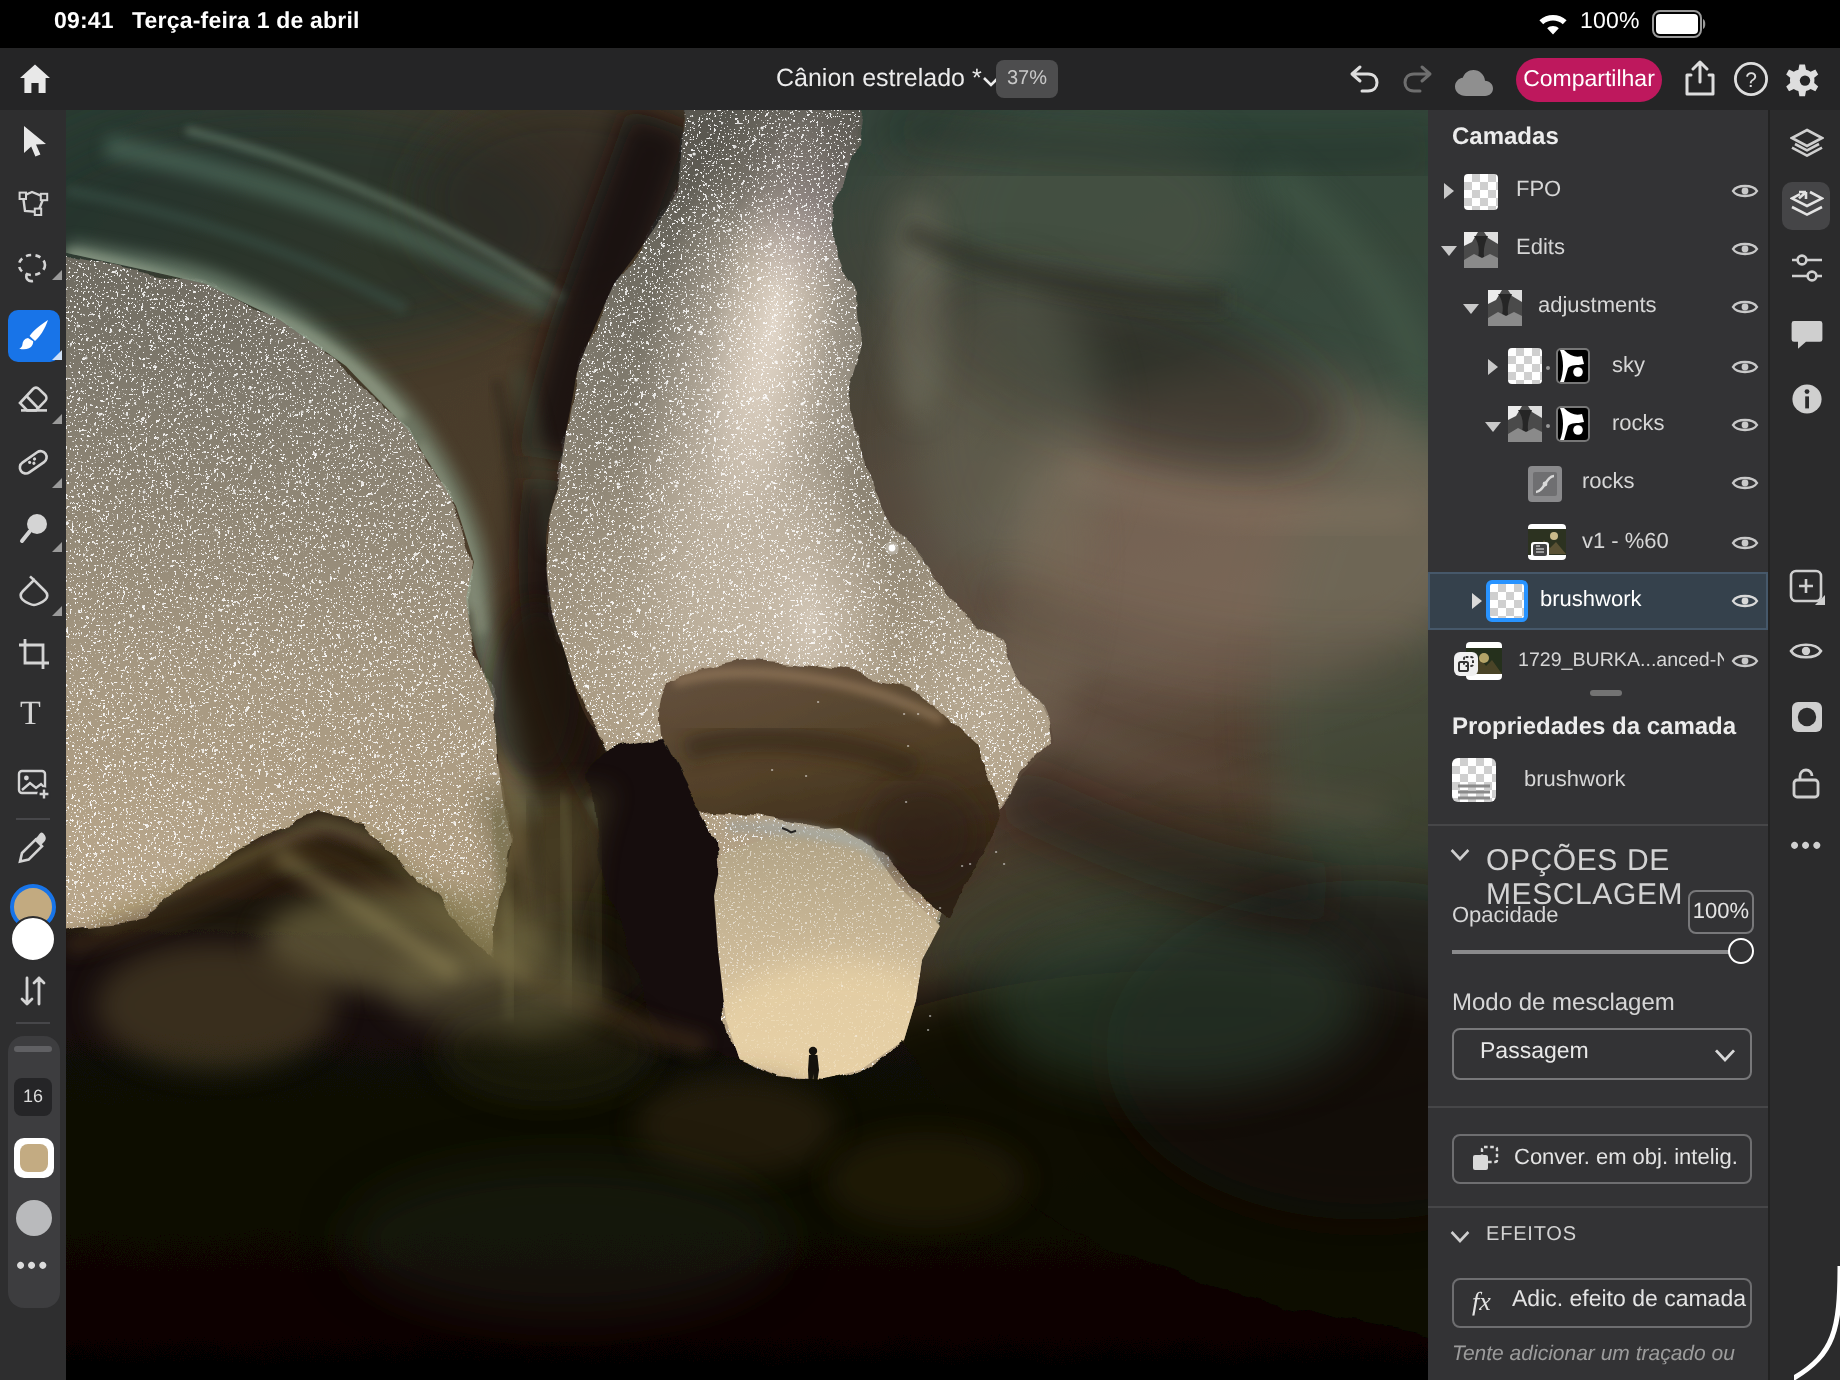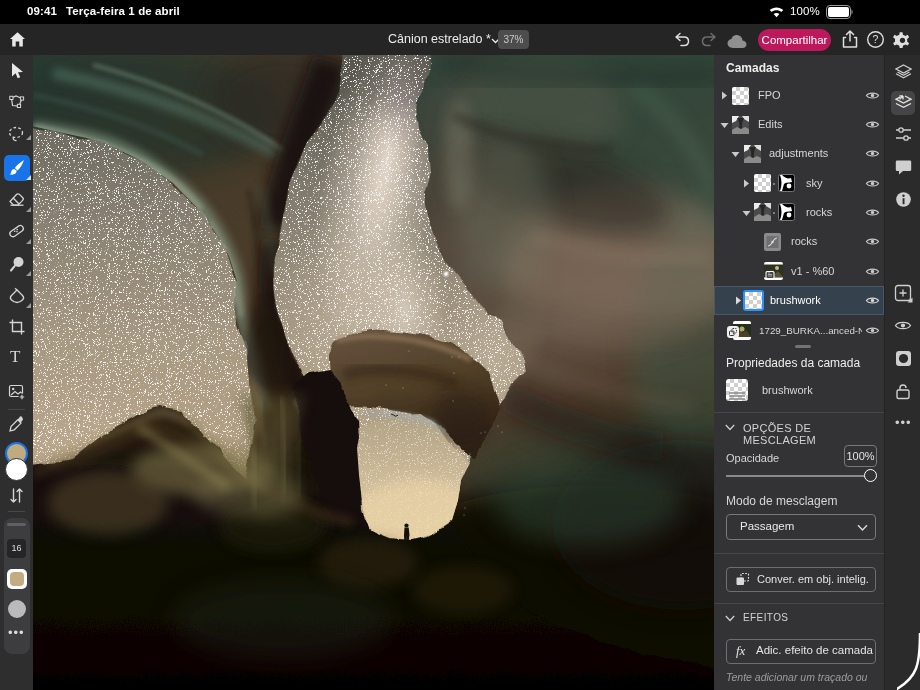--- a/index.html
+++ b/index.html
@@ -503,31 +503,31 @@
         <rect x="5" y="2.5" width="4.5" height="4.5" rx="0.8" fill="none" stroke="#333" stroke-width="1" stroke-dasharray="1.4 1"></rect>
       </svg>
     <div class="rowtxt" style="left:45px;top:9px;font-size:9.8px;width:103px;overflow:hidden">1729_BURKA...anced-NR33</div>
     <svg class="ic eye" style="left:151px;top:9px" width="15" height="11" viewBox="0 0 15 11">
         <path d="M1.5 5.5 C3.5 2.2 11.5 2.2 13.5 5.5 C11.5 8.8 3.5 8.8 1.5 5.5 Z" fill="none" stroke="#c9c9c9" stroke-width="1.2"></path>
         <circle cx="7.5" cy="5.5" r="1.7" fill="#c9c9c9"></circle>
       </svg>
   </div>
 
   <div style="position:absolute;left:81px;top:290px;width:16px;height:3px;background:#737373;border-radius:2px"></div>
-  <div style="position:absolute;left:12px;top:301px;font-size:12px;font-weight:400;color:#ececec">Propriedades da camada</div>
+  <div style="position:absolute;left:12px;top:301px;font-size:12px;font-weight:700;color:#ececec">Propriedades da camada</div>
   <div class="checker" style="position:absolute;left:12px;top:324px;width:22px;height:22px;border-radius:3px"></div>
   <svg class="ic" style="left:12px;top:324px" width="22" height="22">
       <path d="M3 14 h16 M3 17 h16 M3 20 h16" stroke="#8a8a8a" stroke-width="1.6"></path>
     </svg>
   <div class="rowtxt" style="left:48px;top:329px">brushwork</div>
   <div class="sep" style="left:0;top:357px;width:170px"></div>
   <svg class="ic" style="left:11px;top:369px" width="10" height="7">
       <path d="M0.8 1 L5 5.5 L9.2 1" stroke="#cfcfcf" fill="none" stroke-width="1.3"></path>
     </svg>
-  <div style="position:absolute;left:29px;top:367px;font-size:11px;letter-spacing:.3px;color:#d3d3d3">OPÇÕES DE MESCLAGEM</div>
+  <div style="position:absolute;left:29px;top:367px;font-size:15px;letter-spacing:.3px;color:#d3d3d3">OPÇÕES DE MESCLAGEM</div>
   <div style="position:absolute;left:12px;top:397px;font-size:11px;color:#d6d6d6">Opacidade</div>
   <div style="position:absolute;left:130px;top:390px;width:33px;height:22px;border:1px solid #78787a;border-radius:4px;color:#e3e3e3;font-size:11px;text-align:center;line-height:21px">100%</div>
   <div style="position:absolute;left:12px;top:420px;width:145px;height:1.5px;background:#8a8a8c"></div>
   <div style="position:absolute;left:150px;top:414px;width:13px;height:13px;border:1.8px solid #fff;border-radius:50%;background:#333335"></div>
   <div style="position:absolute;left:12px;top:439px;font-size:12px;color:#d6d6d6">Modo de mesclagem</div>
   <div style="position:absolute;left:12px;top:459px;width:150px;height:26px;border:1px solid #78787a;border-radius:4px"></div>
   <div style="position:absolute;left:26px;top:465px;font-size:11.5px;color:#e8e8e8">Passagem</div>
   <svg class="ic" style="left:143px;top:469px" width="11" height="8">
       <path d="M1 1.2 L5.5 6 L10 1.2" stroke="#d9d9d9" fill="none" stroke-width="1.4"></path>
     </svg>

